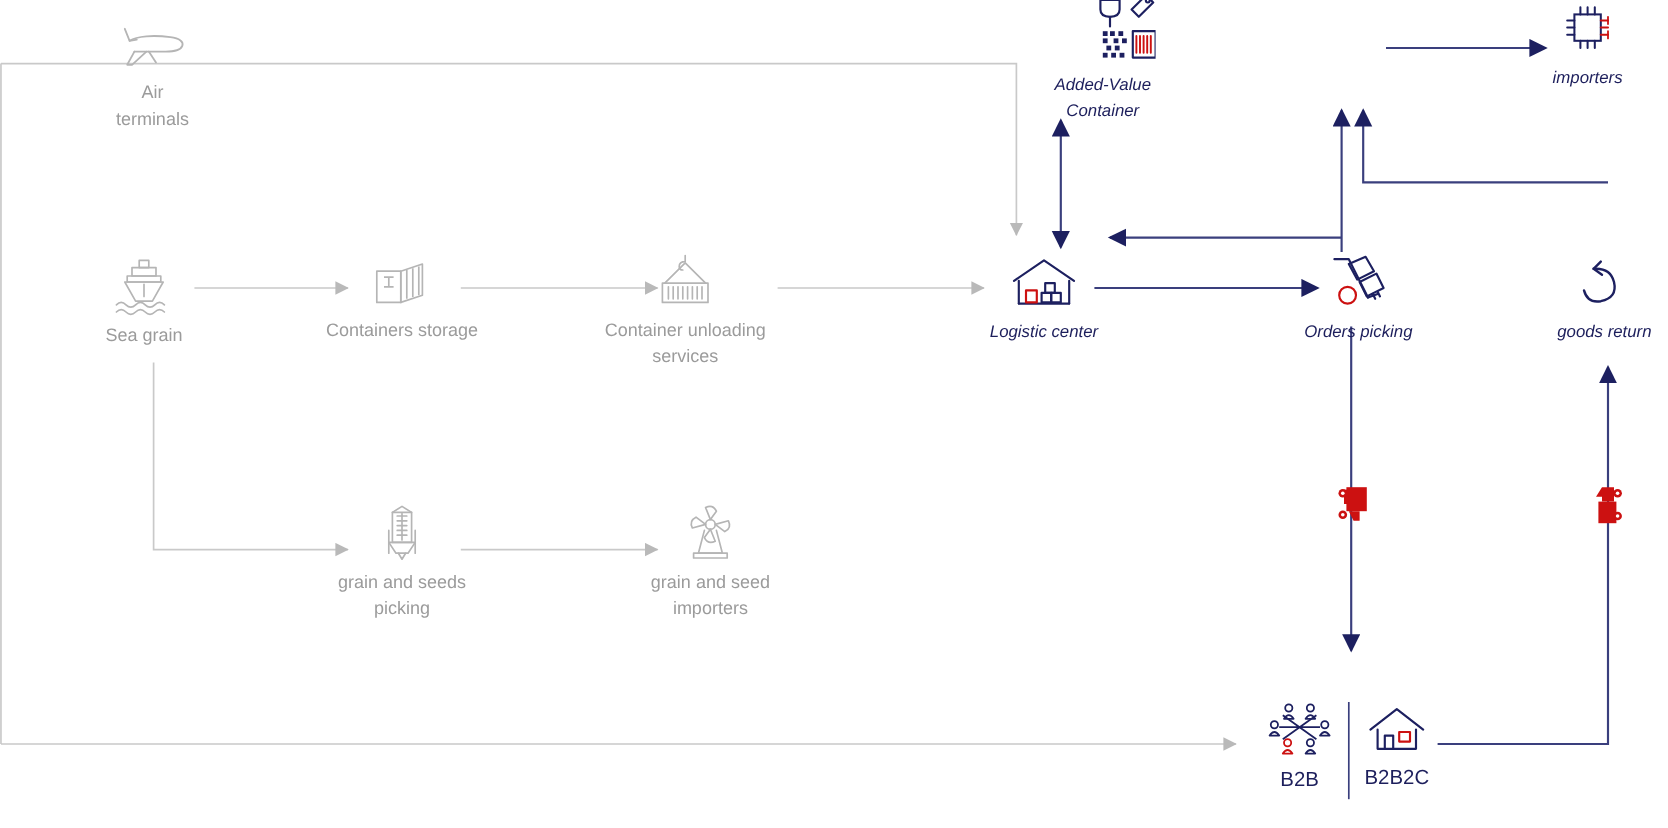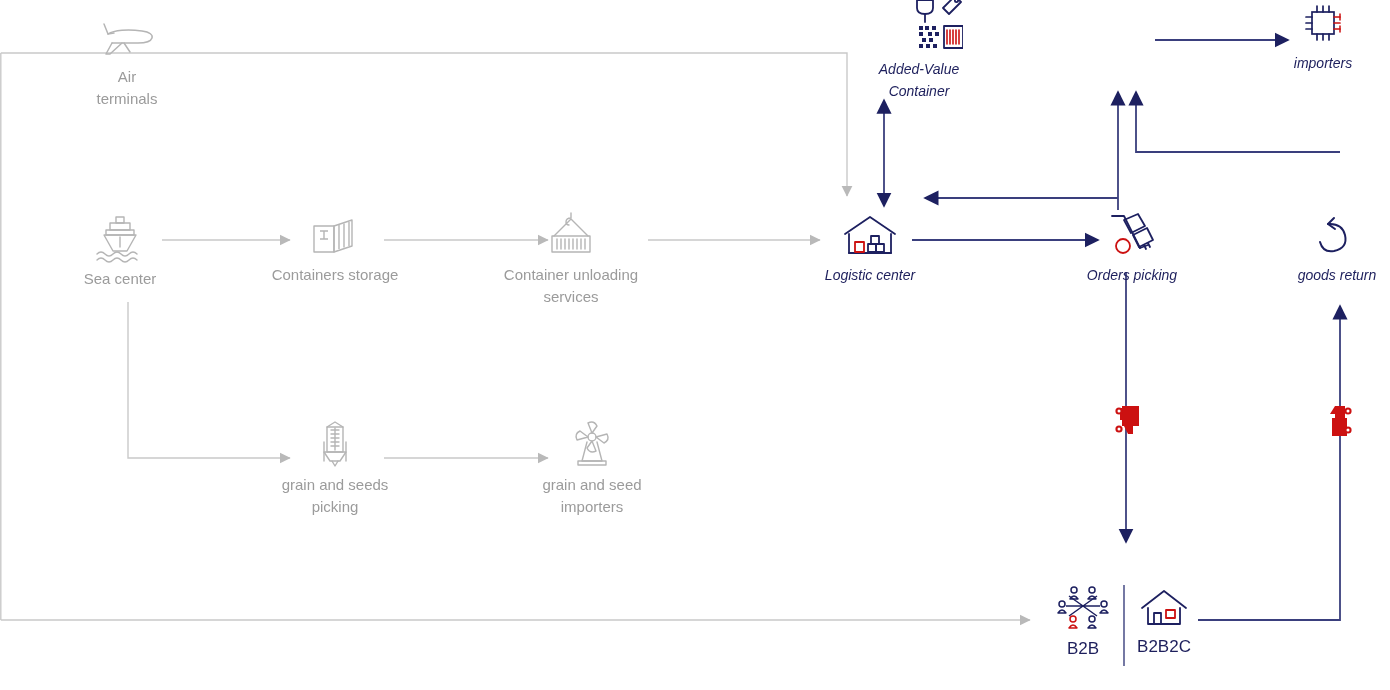--- a/index.html
+++ b/index.html
@@ -87,21 +87,21 @@
       <svg width="54" height="50" viewBox="0 0 54 50" fill="none" stroke="#b5b5b5" stroke-width="1.4" stroke-linejoin="round" stroke-linecap="round">
         <rect x="23" y="3" width="8" height="6"></rect>
         <rect x="17" y="9" width="20" height="7"></rect>
         <path d="M13,16 L41,16 L41,21 L13,21 z"></path>
         <path d="M11,21 L43,21 L34,37 L20,37 z"></path>
         <path d="M27,23 L27,33"></path>
         <path d="M4,40 q4,-4 8,0 t8,0 t8,0 t8,0 t8,0"></path>
         <path d="M4,46 q4,-4 8,0 t8,0 t8,0 t8,0 t8,0"></path>
       </svg>
     </span>
-    <span class="lbl lbl-gray">Sea center</span>
+    <span class="lbl lbl-gray">Sea grain</span>
   </div>
 
   <div class="node" style="left:250px;top:214px;width:170px;">
     <span class="ico">
       <svg width="56" height="46" viewBox="0 0 56 46" fill="none" stroke="#b5b5b5" stroke-width="1.4" stroke-linejoin="round">
         <rect x="7" y="12" width="20" height="26"></rect>
         <path d="M27,12 L45,6 L45,32 L27,38 z"></path>
         <path d="M32,11 L32,35 M37,9.5 L37,33.5 M42,8 L42,32"></path>
         <path d="M13,17 L21,17 M17,17 L17,25 M13,25 L21,25"></path>
       </svg>

